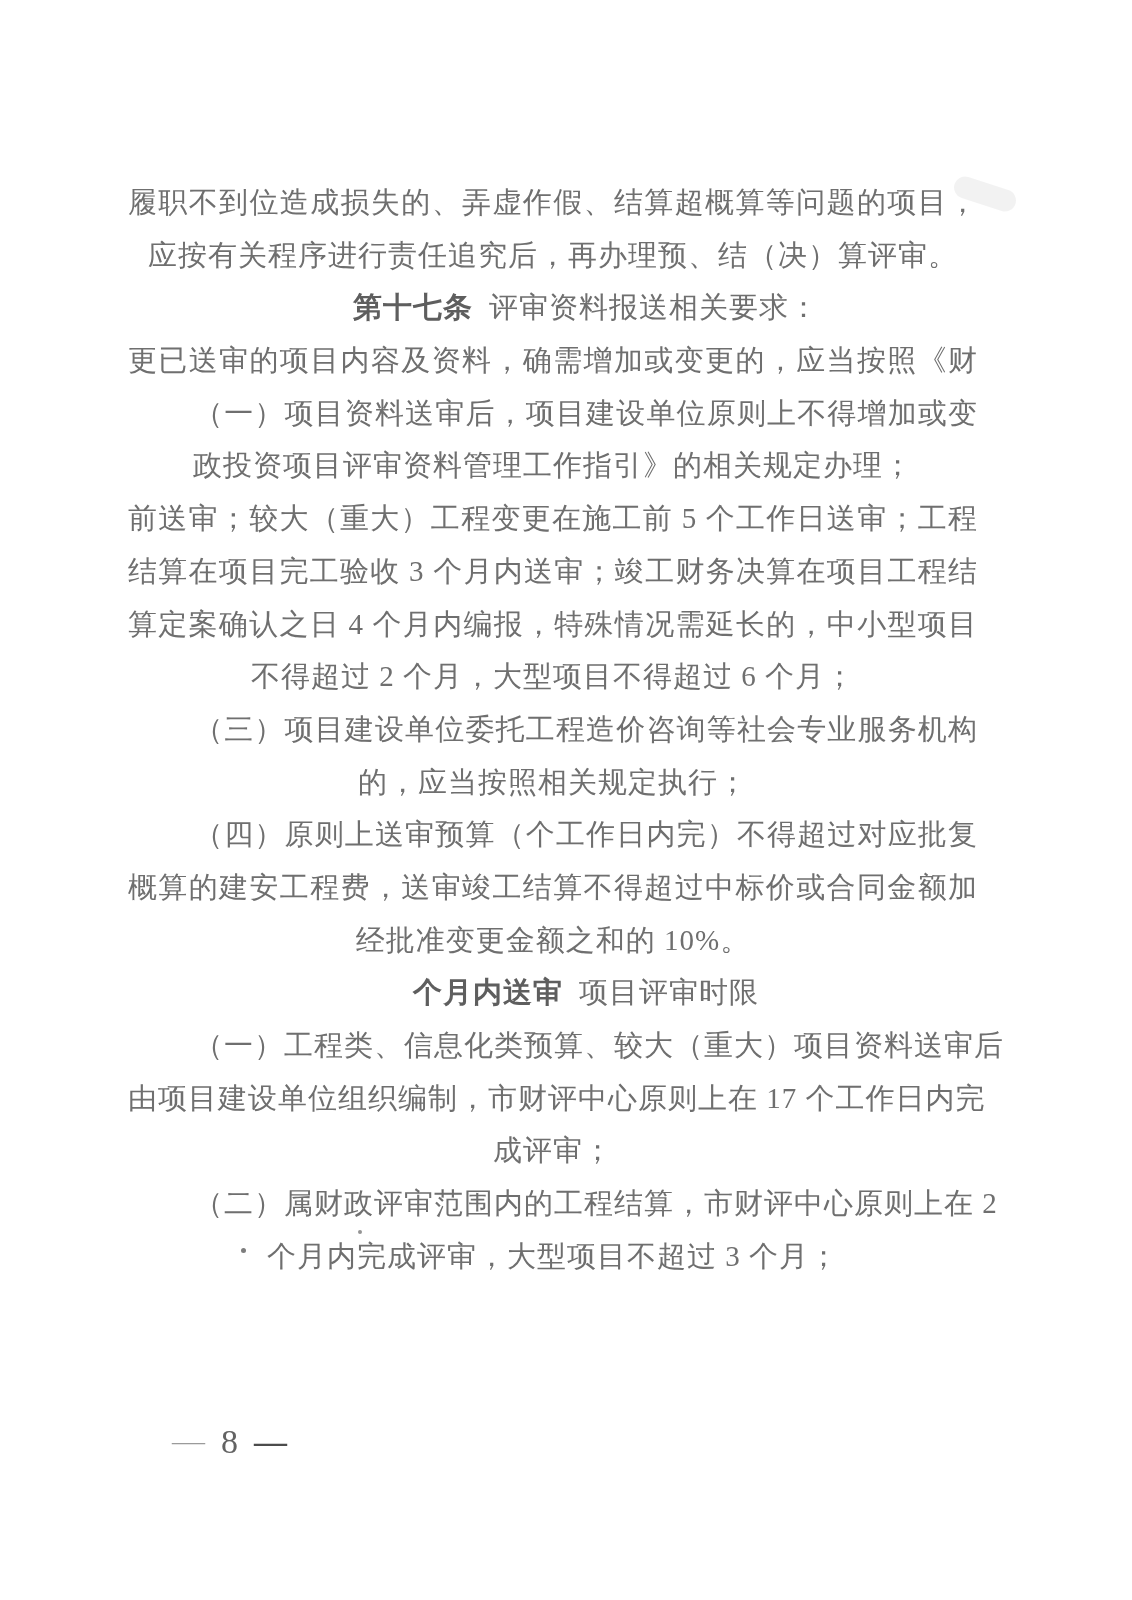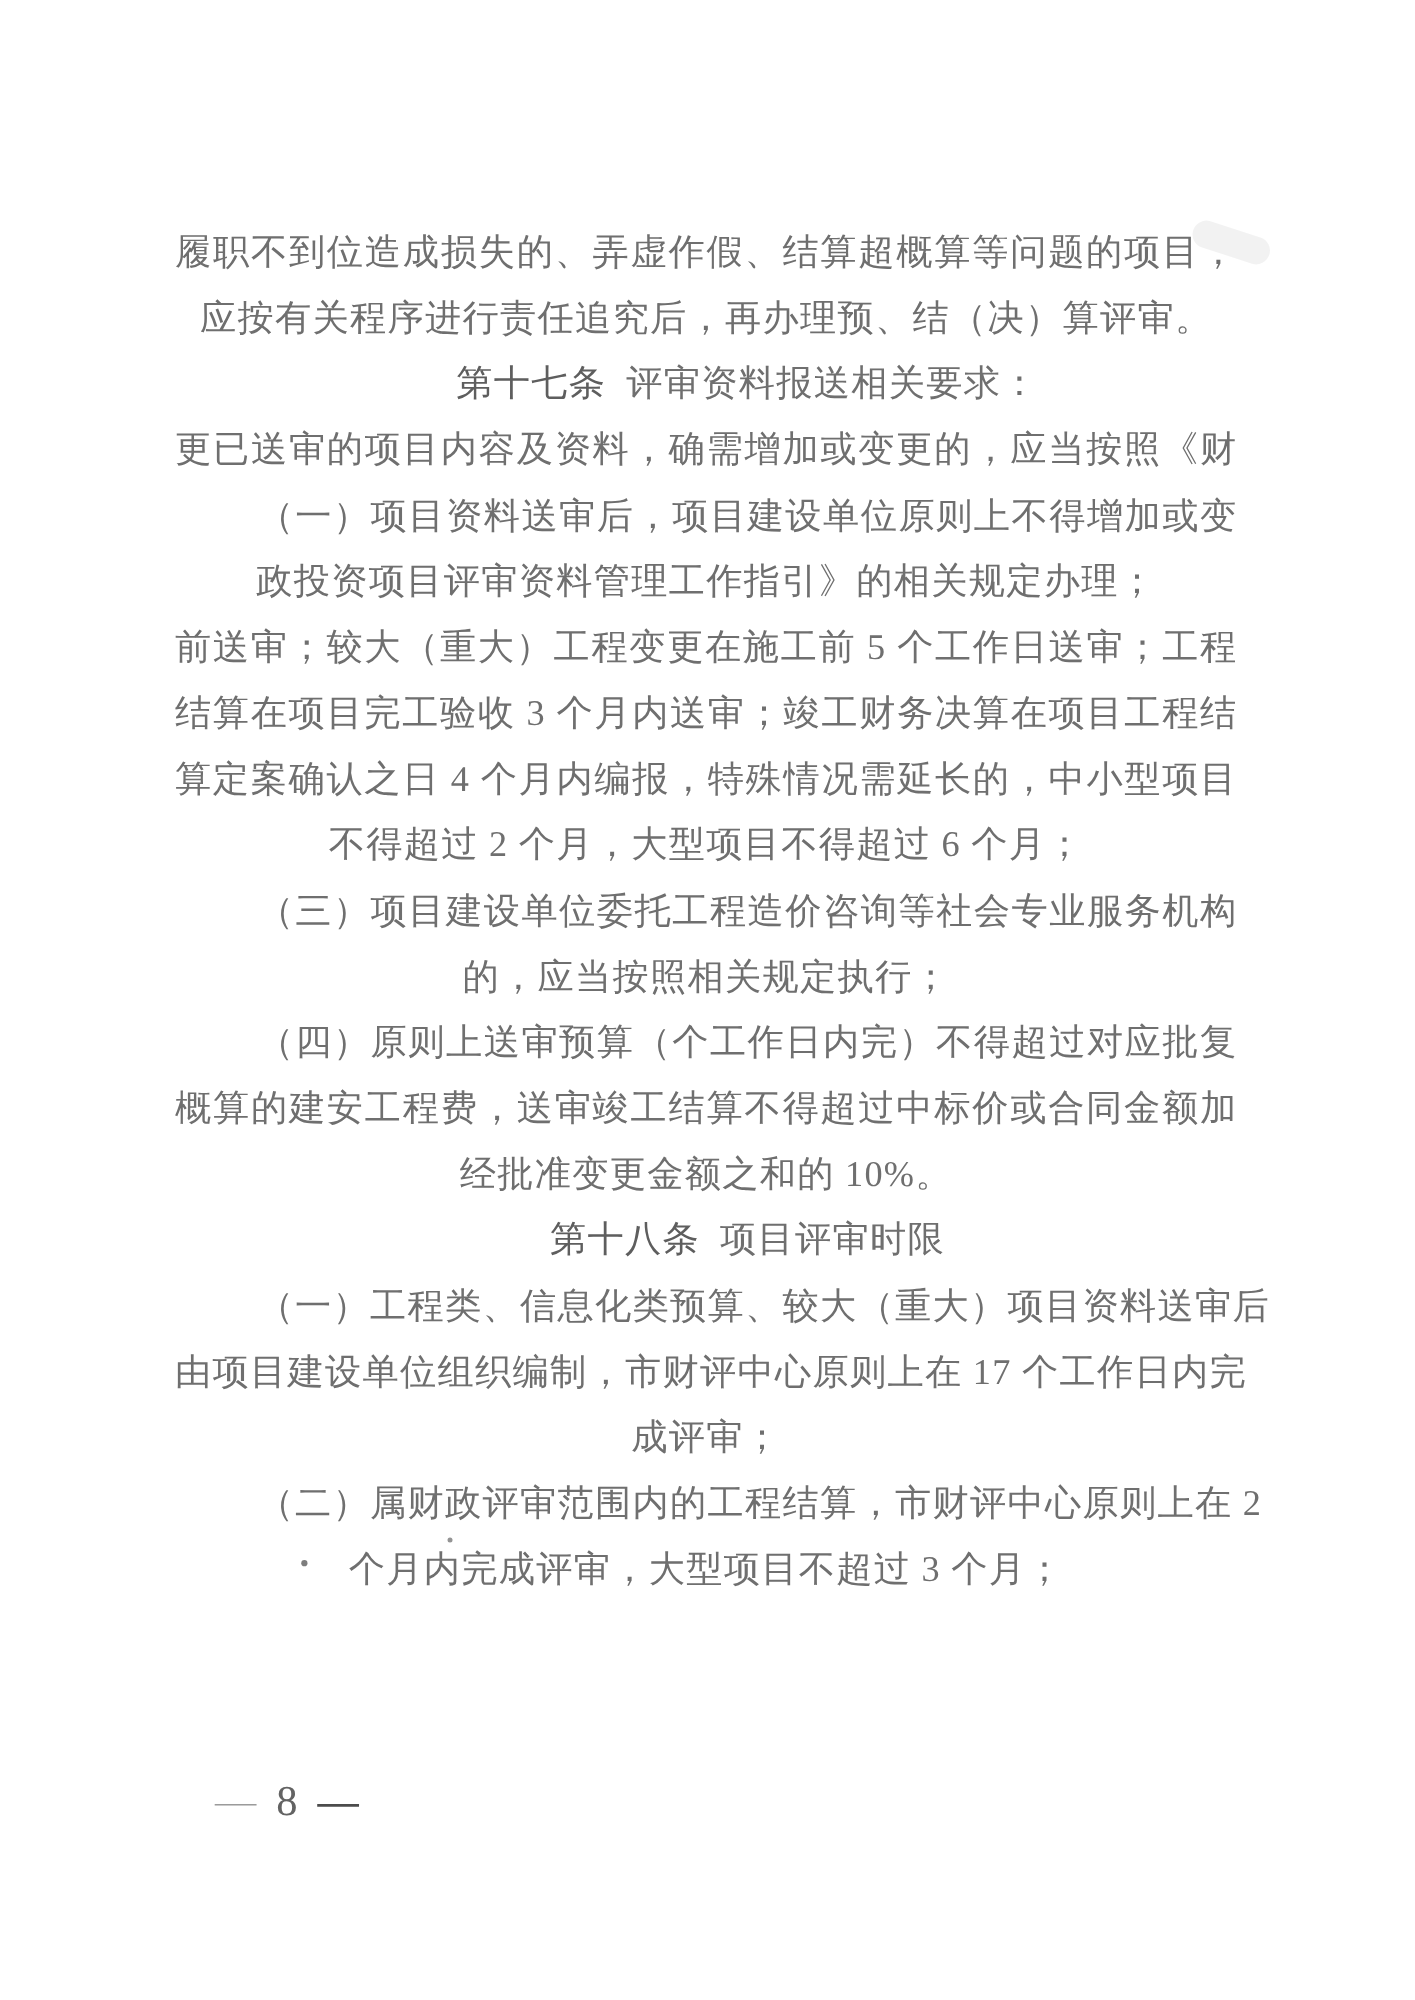--- a/index.html
+++ b/index.html
@@ -7,41 +7,41 @@
     position: relative;
     width: 1132px;
     height: 1600px;
     margin: 0 auto;
     background: #ffffff;
     overflow: hidden;
     font-family: "Liberation Serif", serif;
   }
   .content {
     position: absolute;
-    left: 140px;
+    left: 128px;
     top: 176px;
     width: 850px;
     color: #6f6f6f;
   }
   .line {
     height: 52.7px;
     line-height: 52.7px;
     font-size: 29px;
     letter-spacing: 1px;
     white-space: nowrap;
     text-align: center;
   }
   .line.just {
     text-align: justify;
     text-align-last: justify;
   }
   .line.indent { padding-left: 66px; }
   .head-term {
     font-family: "Liberation Sans", sans-serif;
-    font-weight: 400;
+    font-weight: 700;
     color: #5e5e5e;
     margin-right: 16px;
   }
   .footer {
     position: absolute;
     left: 172px;
     top: 1420px;
     height: 44px;
     display: flex;
     align-items: center;
@@ -103,21 +103,21 @@
     <div class="line">政投资项目评审资料管理工作指引》的相关规定办理；</div>
     <div class="line just">前送审；较大（重大）工程变更在施工前 5 个工作日送审；工程</div>
     <div class="line just">结算在项目完工验收 3 个月内送审；竣工财务决算在项目工程结</div>
     <div class="line just">算定案确认之日 4 个月内编报，特殊情况需延长的，中小型项目</div>
     <div class="line">不得超过 2 个月，大型项目不得超过 6 个月；</div>
     <div class="line just indent">（三）项目建设单位委托工程造价咨询等社会专业服务机构</div>
     <div class="line">的，应当按照相关规定执行；</div>
     <div class="line just indent">（四）原则上送审预算（个工作日内完）不得超过对应批复</div>
     <div class="line just">概算的建安工程费，送审竣工结算不得超过中标价或合同金额加</div>
     <div class="line">经批准变更金额之和的 10%。</div>
-    <div class="line indent"><span class="head-term">第十八条</span><span>项目评审时限</span></div>
+    <div class="line indent"><span class="head-term">个月内送审</span><span>项目评审时限</span></div>
     <div class="line just indent">（一）工程类、信息化类预算、较大（重大）项目资料送审后</div>
     <div class="line just">由项目建设单位组织编制，市财评中心原则上在 17 个工作日内完</div>
     <div class="line">成评审；</div>
     <div class="line just indent">（二）属财政评审范围内的工程结算，市财评中心原则上在 2</div>
     <div class="line">个月内完成评审，大型项目不超过 3 个月；</div>
   </div>
 
   <div class="footer">
     <span class="dash-left">—</span>
     <span class="page-num">8</span>

